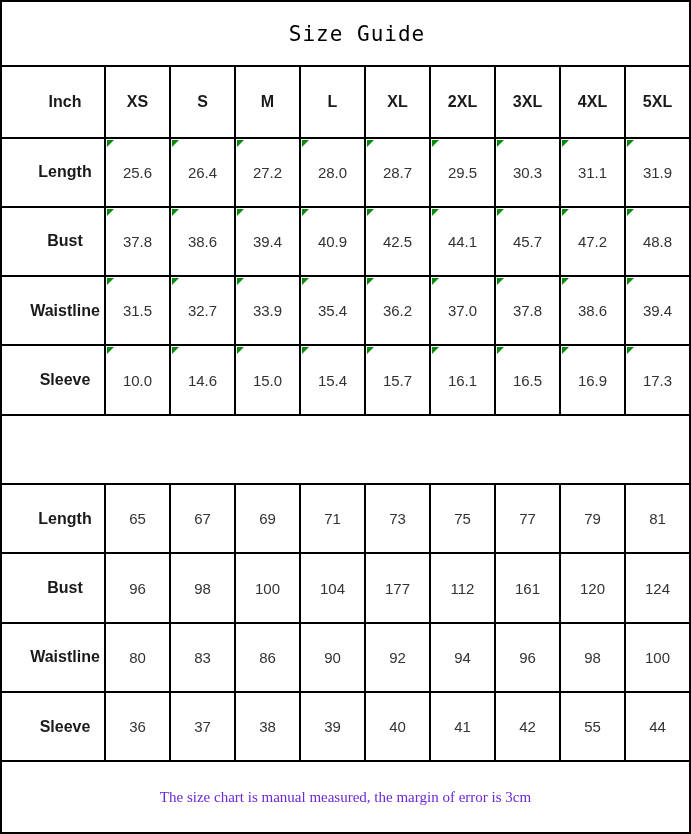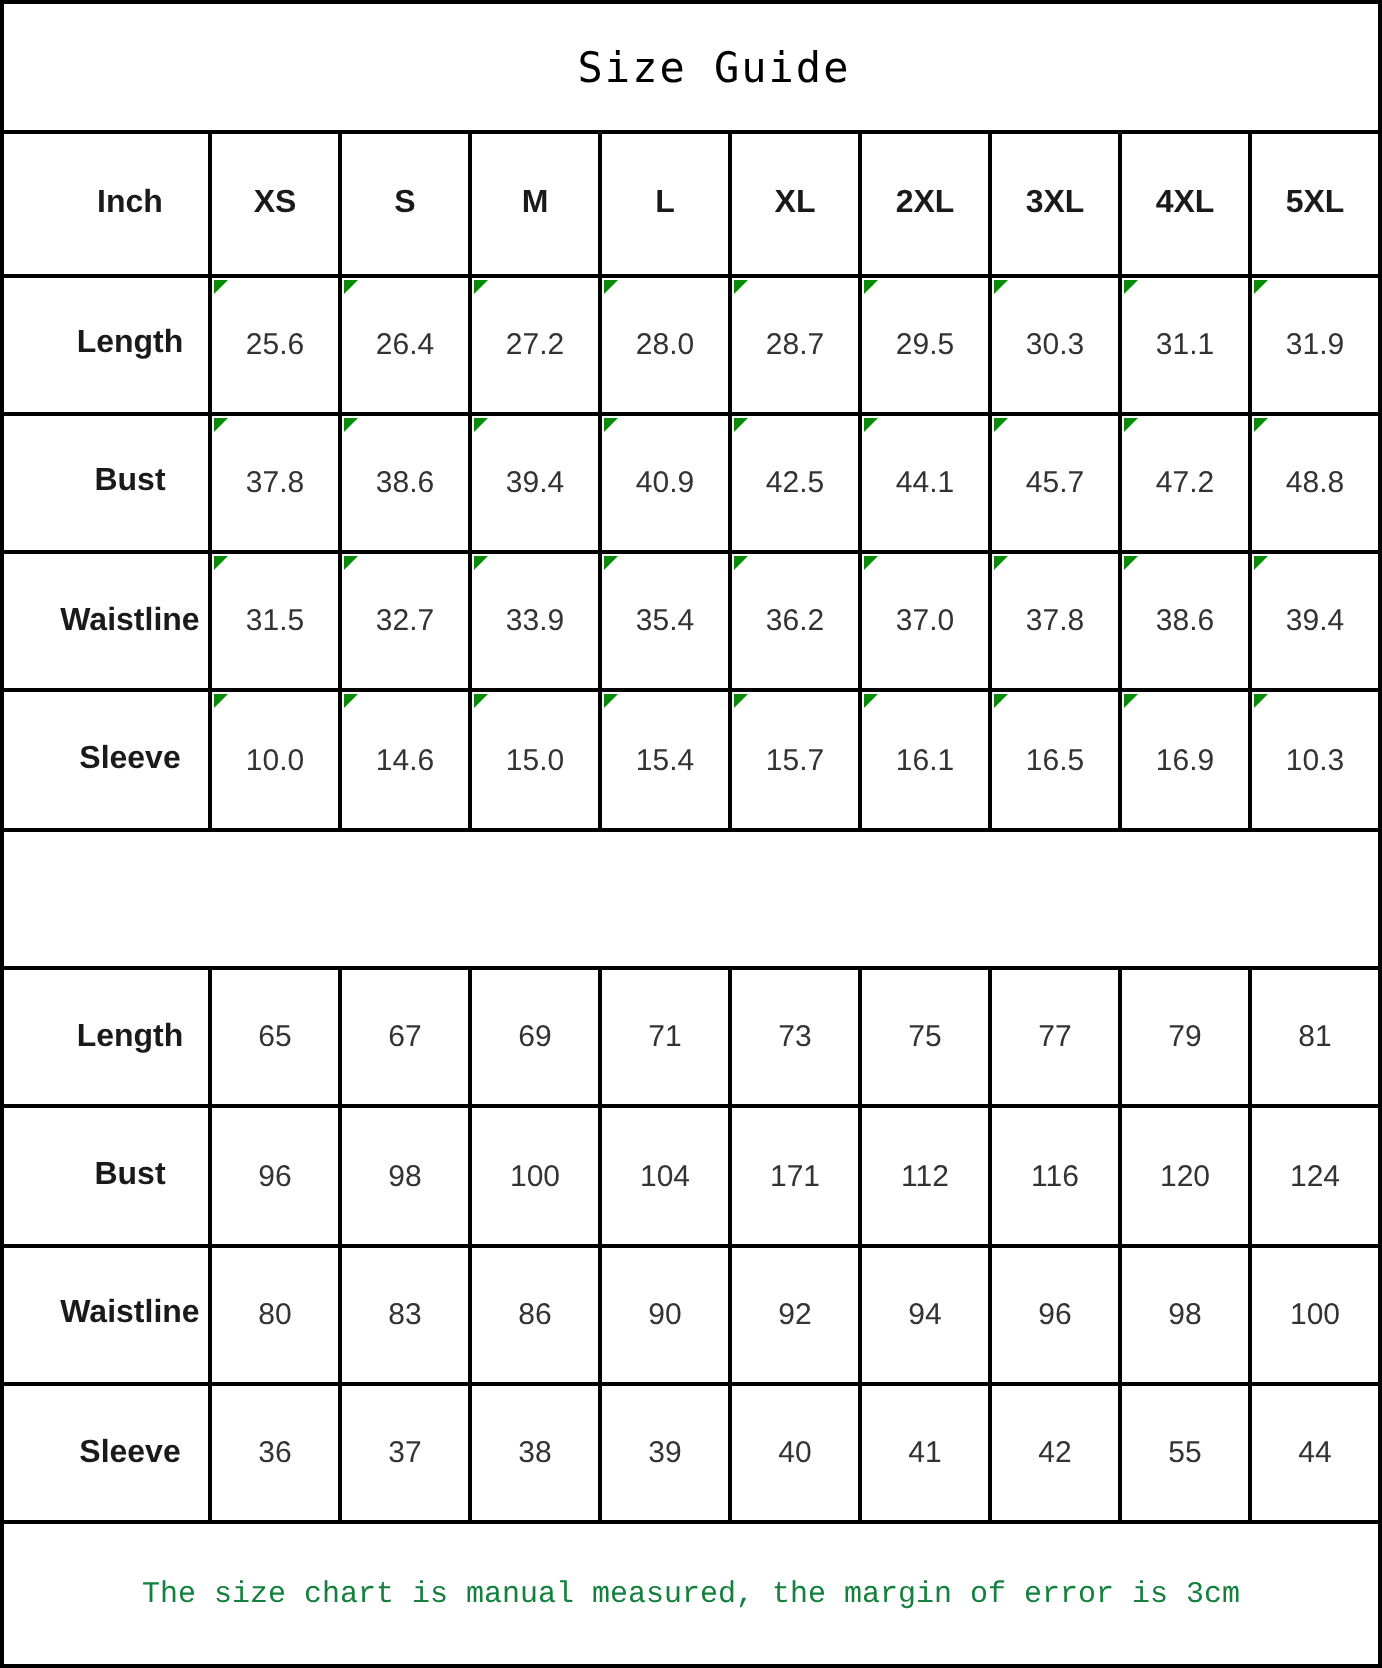--- a/index.html
+++ b/index.html
@@ -45,23 +45,23 @@
   }
   td.val {
     font-size: 15px;
     color: #333333;
     position: relative;
   }
   tr.data-row td { height: 62px; }
   tr.spacer-row td { height: 62px; }
   tr.footer-row td {
     height: 64px;
-    font-family: Liberation Mono, monospace;
+    font-family: Liberation Serif, serif;
     font-size: 15px;
-    color: #15803d;
+    color: #6d28d9;
   }
   .flag {
     position: absolute;
     top: 1px;
     left: 1px;
     width: 0;
     height: 0;
     border-top: 7px solid var(--flag-green, #0a8a0a);
     border-right: 7px solid transparent;
   }
@@ -143,21 +143,21 @@
   <tr class="data-row">
     <td class="lbl">Sleeve</td>
     <td class="val"><span class="flag"></span><span>10.0</span></td>
     <td class="val"><span class="flag"></span><span>14.6</span></td>
     <td class="val"><span class="flag"></span><span>15.0</span></td>
     <td class="val"><span class="flag"></span><span>15.4</span></td>
     <td class="val"><span class="flag"></span><span>15.7</span></td>
     <td class="val"><span class="flag"></span><span>16.1</span></td>
     <td class="val"><span class="flag"></span><span>16.5</span></td>
     <td class="val"><span class="flag"></span><span>16.9</span></td>
-    <td class="val"><span class="flag"></span><span>10.3</span></td>
+    <td class="val"><span class="flag"></span><span>17.3</span></td>
   </tr>
 
   <tr class="spacer-row">
     <td colspan="10"></td>
   </tr>
 
 
   <tr class="data-row">
     <td class="lbl">Length</td>
     <td class="val">65</td>
@@ -170,23 +170,23 @@
     <td class="val">79</td>
     <td class="val">81</td>
   </tr>
 
   <tr class="data-row">
     <td class="lbl">Bust</td>
     <td class="val">96</td>
     <td class="val">98</td>
     <td class="val">100</td>
     <td class="val">104</td>
-    <td class="val">171</td>
+    <td class="val">177</td>
     <td class="val">112</td>
-    <td class="val">116</td>
+    <td class="val">161</td>
     <td class="val">120</td>
     <td class="val">124</td>
   </tr>
 
   <tr class="data-row">
     <td class="lbl">Waistline</td>
     <td class="val">80</td>
     <td class="val">83</td>
     <td class="val">86</td>
     <td class="val">90</td>

